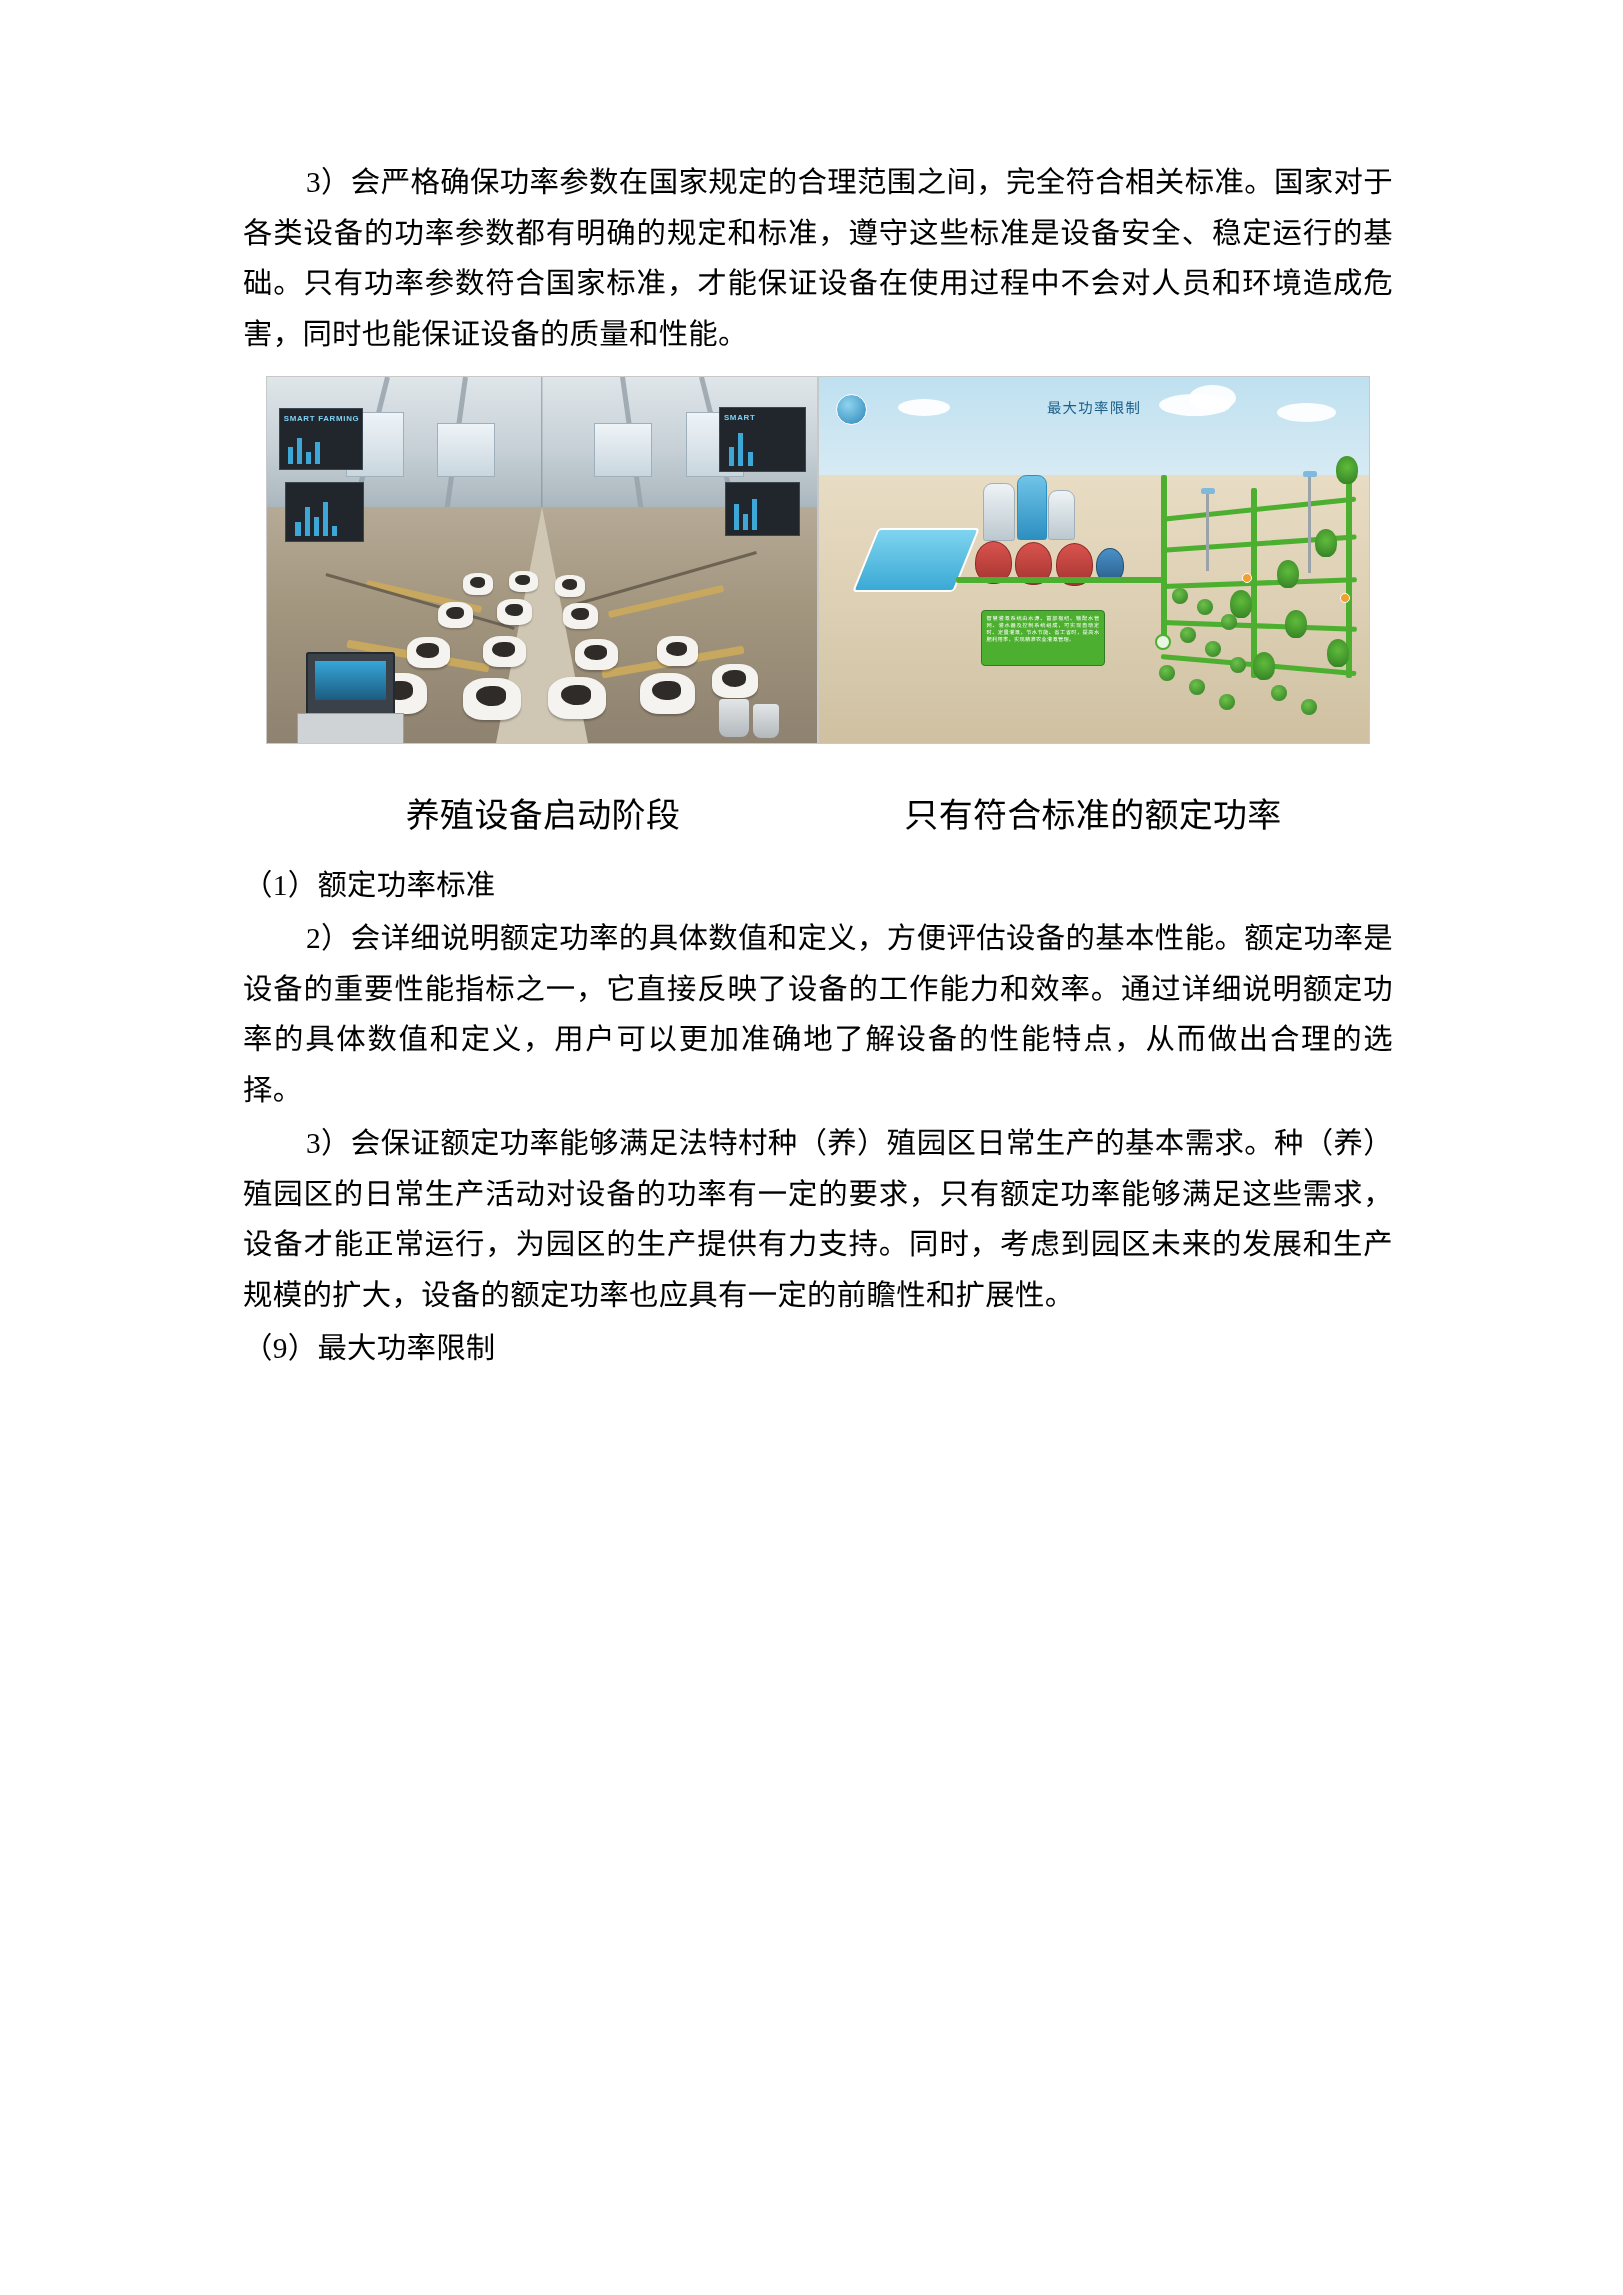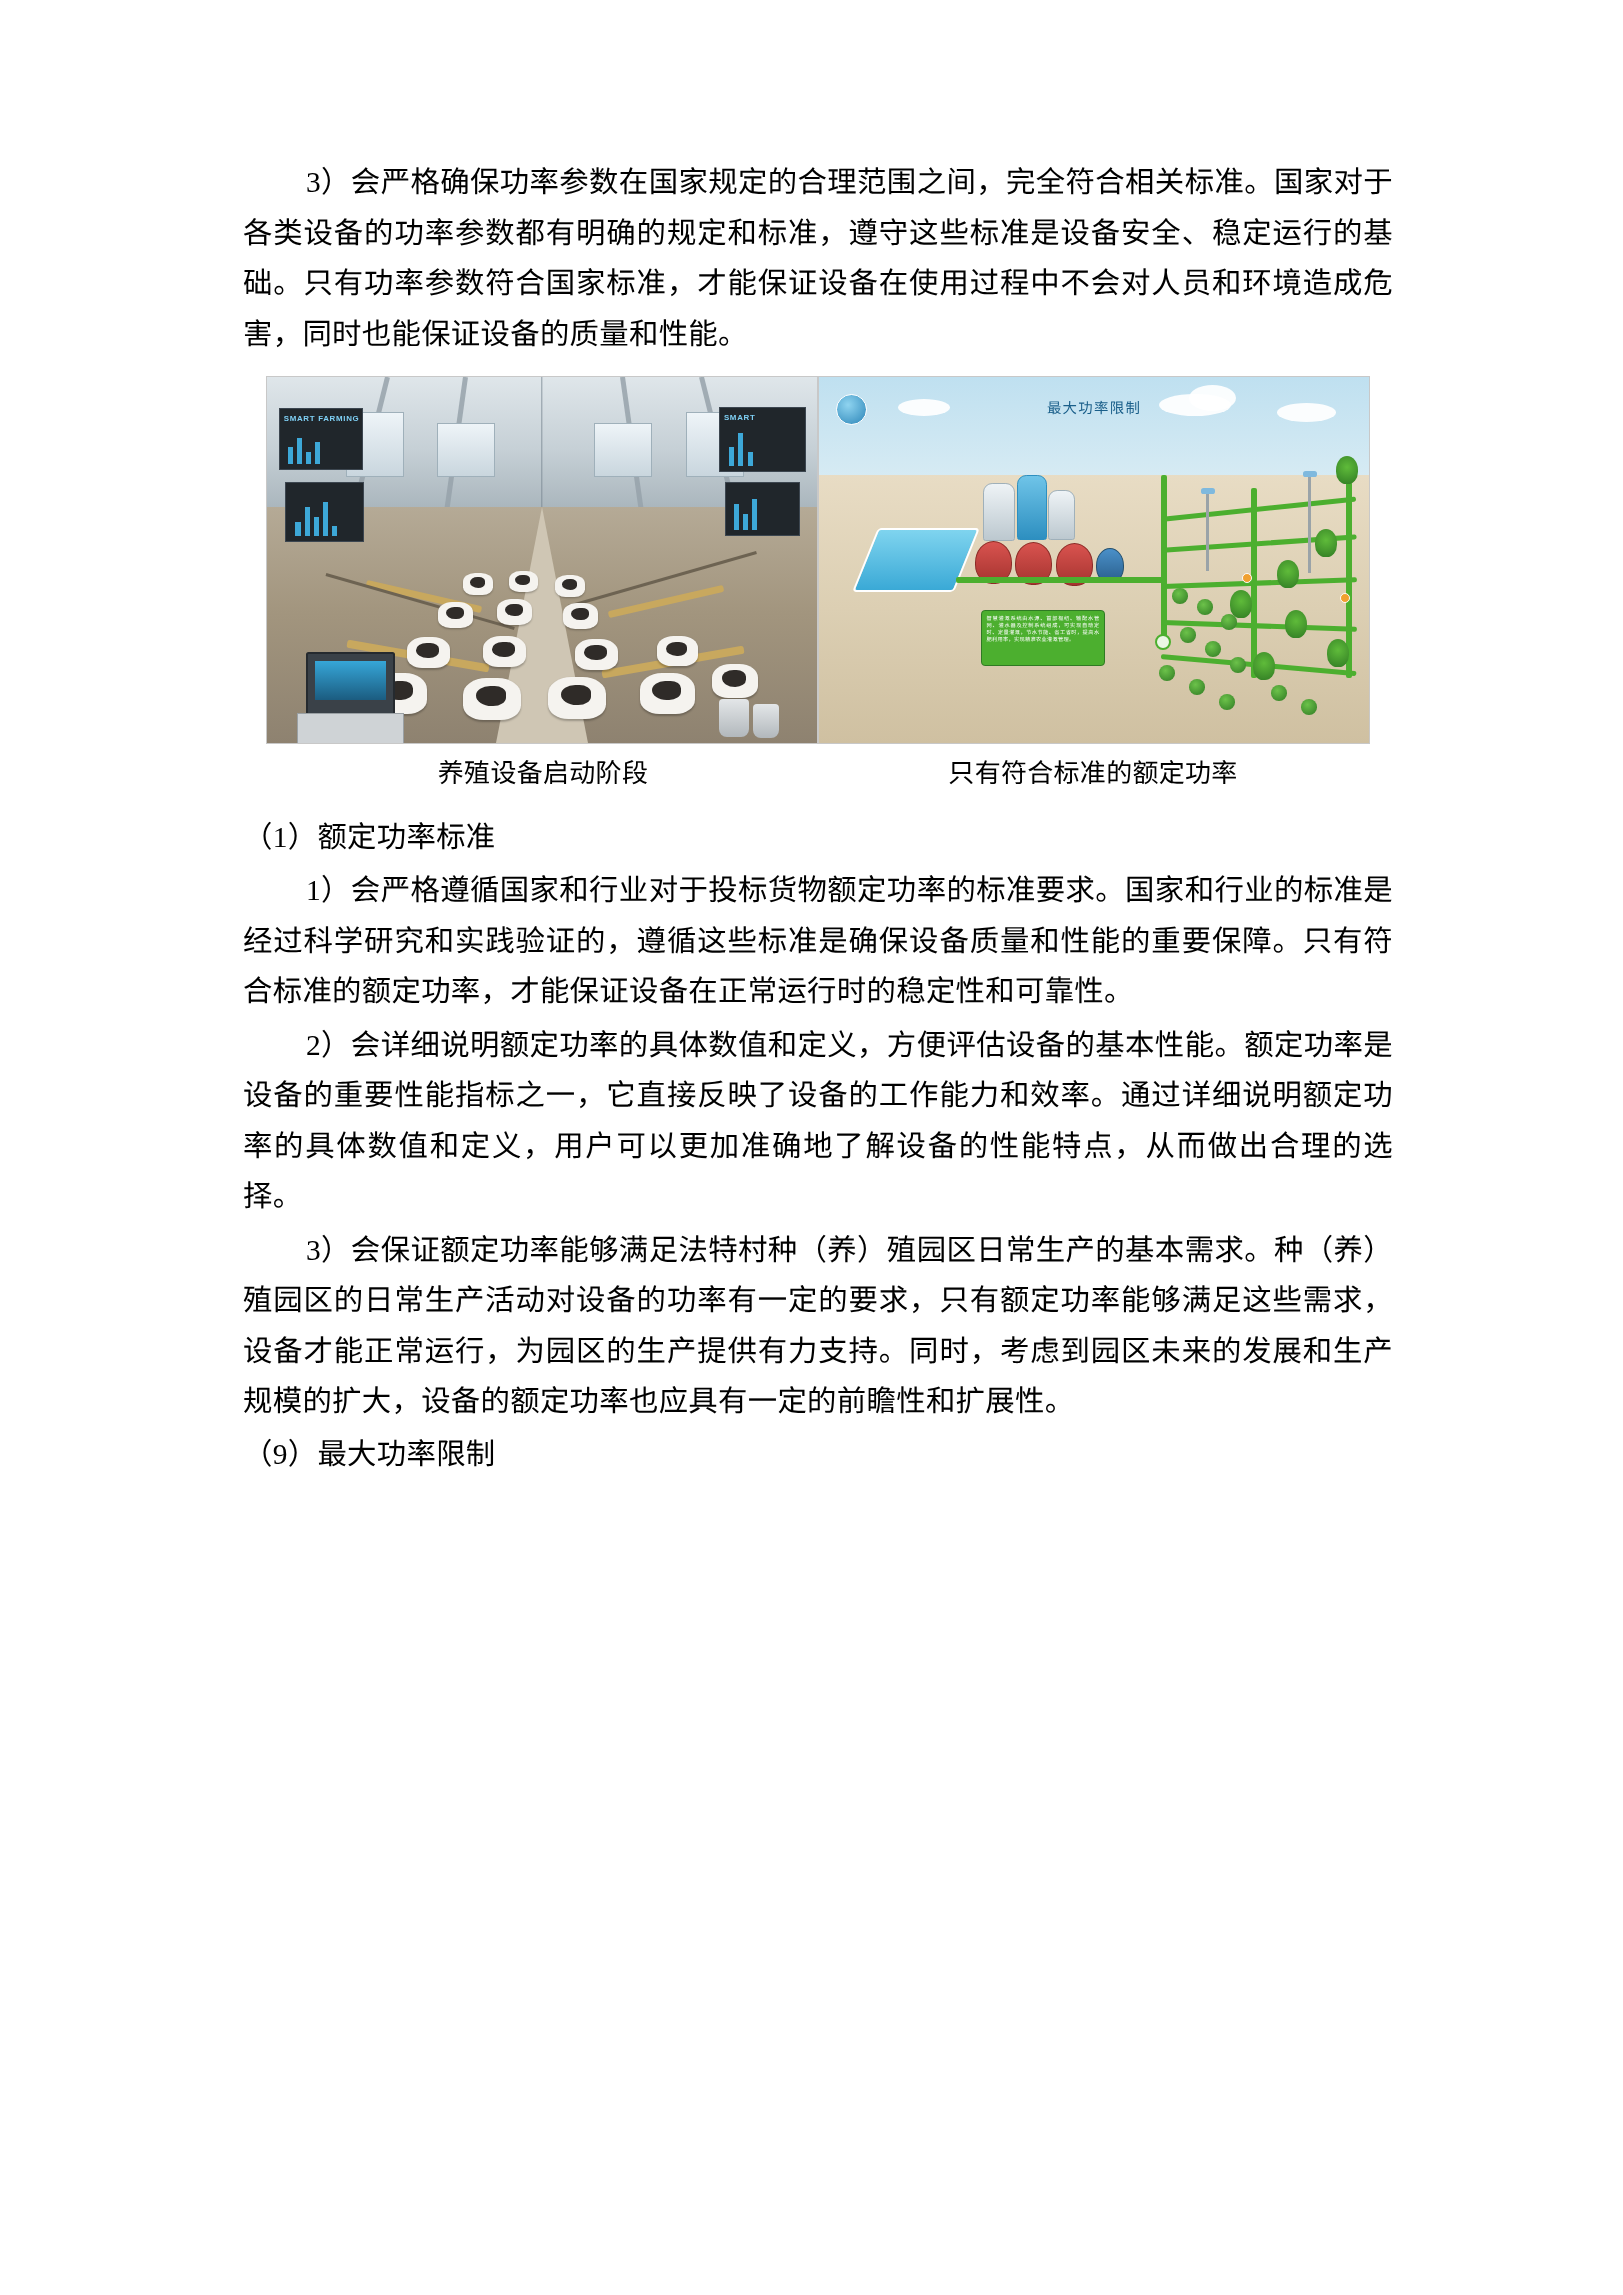--- a/index.html
+++ b/index.html
@@ -61,22 +61,23 @@
     display: flex;
     flex-direction: row;
     justify-content: center;
     gap: 0px;
     margin-top: 9.2px;
     margin-bottom: 19.6px;
   }
   .caption {
     width: 550px;
     text-align: center;
-    font-size: 26px;
+    font-size: 34px;
     line-height: 1.5;
+    margin-top: 36px;
   }
 
   
   .barn {
     background: linear-gradient(#cfd8dd 0%, #b9c5cc 28%, #9fae b6 28.01%);
     background: linear-gradient(180deg,#d6dde1 0%, #c3ccd2 25%, #b0a99c 42%, #a79c8c 60%, #9b907f 100%);
     font-weight: bold;
   }
   .barn .roof {
     position: absolute;
@@ -461,20 +462,19 @@
         </div>
       </div>
 
       <div class="caption-row">
         <div class="caption">养殖设备启动阶段</div>
         <div class="caption">只有符合标准的额定功率</div>
       </div>
     </div>
 
     <p class="indent0">（1）额定功率标准</p>
-    <p class="indent2">1）会严格遵循国家和行业对于投标货物额定功率的标准要求。国家和行业的标准是经过科学研究和实践验证的，遵循这些标准是确保设备质量和性能的重要保障。只有符合标准的额定功率，才能保证设备在正常运行时的稳定性和可靠性。</p>
     <p class="indent2">2）会详细说明额定功率的具体数值和定义，方便评估设备的基本性能。额定功率是设备的重要性能指标之一，它直接反映了设备的工作能力和效率。通过详细说明额定功率的具体数值和定义，用户可以更加准确地了解设备的性能特点，从而做出合理的选择。</p>
     <p class="indent2">3）会保证额定功率能够满足法特村种（养）殖园区日常生产的基本需求。种（养）殖园区的日常生产活动对设备的功率有一定的要求，只有额定功率能够满足这些需求，设备才能正常运行，为园区的生产提供有力支持。同时，考虑到园区未来的发展和生产规模的扩大，设备的额定功率也应具有一定的前瞻性和扩展性。</p>
     <p class="indent0">（9）最大功率限制</p>
 
   </div>
 </div>
 
 
 </body></html>

